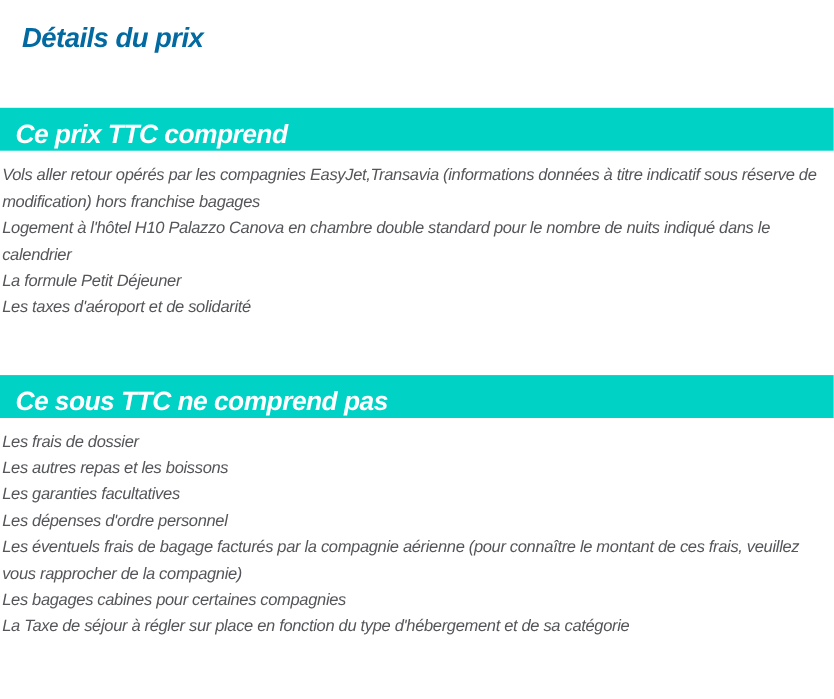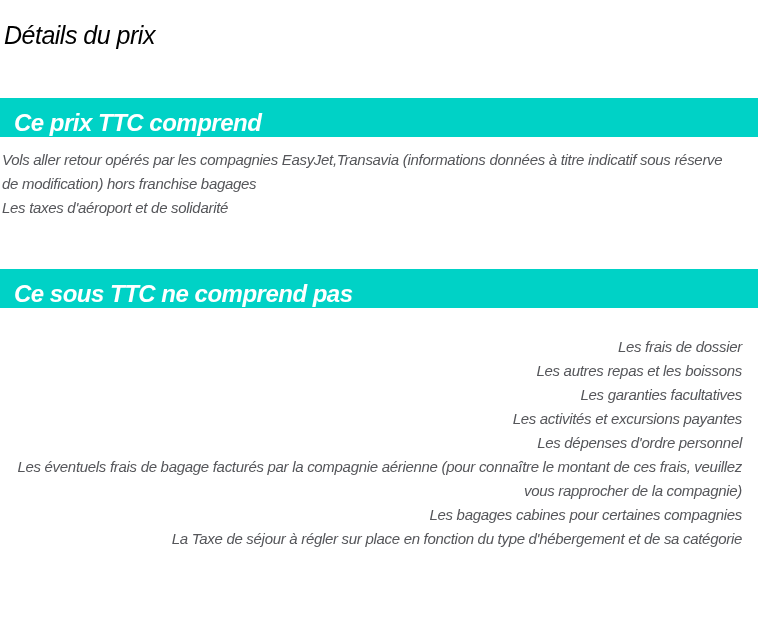--- a/index.html
+++ b/index.html
@@ -8,27 +8,27 @@
     background: #ffffff;
     font-family: "Liberation Sans", sans-serif;
   }
   body {
     width: 758px;
     height: 635px;
     overflow: hidden;
     position: relative;
   }
   .page-title {
-    margin: 18px 0 0 4px;
+    margin: 18px 0 0 20px;
     font-size: 25px;
     line-height: 34px;
-    font-weight: normal;
+    font-weight: bold;
     font-style: italic;
     letter-spacing: -0.5px;
-    color: #000000;
+    color: #0369a1;
   }
   .section-header {
     margin-top: 46px;
     height: 39px;
     width: 758px;
     background: #00D2C6;
     display: flex;
     align-items: flex-end;
   }
   .section-header + .items {
@@ -38,59 +38,59 @@
     color: #ffffff;
     font-size: 24px;
     font-weight: bold;
     font-style: italic;
     letter-spacing: -0.5px;
     padding-left: 14px;
     white-space: nowrap;
   }
   .items {
     padding-left: 2px;
-    padding-right: 16px;
+    padding-right: 4px;
   }
   .price-item {
     font-style: italic;
     font-size: 15px;
     line-height: 24px;
     letter-spacing: -0.3px;
     color: #55565A;
   }
   #section-excluded .section-header {
     margin-top: 49px;
   }
   #section-excluded .items {
-    margin-top: 27px;
-    text-align: right;
+    margin-top: 10px;
   }
 </style>
 </head>
 <body>
 
 <h1 class="page-title">Détails du prix</h1>
 
 <section id="section-included">
   <div class="section-header">
     <span class="section-heading">Ce prix TTC comprend</span>
   </div>
   <div class="items">
       <div class="price-item">Vols aller retour opérés par les compagnies EasyJet,Transavia (informations données à titre indicatif sous réserve de modification) hors franchise bagages</div>
+      <div class="price-item">Logement à l'hôtel H10 Palazzo Canova en chambre double standard pour le nombre de nuits indiqué dans le calendrier</div>
+      <div class="price-item">La formule Petit Déjeuner</div>
       <div class="price-item">Les taxes d'aéroport et de solidarité</div>
     </div>
 </section>
 
 <section id="section-excluded">
   <div class="section-header">
     <span class="section-heading">Ce sous TTC ne comprend pas</span>
   </div>
   <div class="items">
       <div class="price-item">Les frais de dossier</div>
       <div class="price-item">Les autres repas et les boissons</div>
       <div class="price-item">Les garanties facultatives</div>
-      <div class="price-item">Les activités et excursions payantes</div>
       <div class="price-item">Les dépenses d'ordre personnel</div>
       <div class="price-item">Les éventuels frais de bagage facturés par la compagnie aérienne (pour connaître le montant de ces frais, veuillez vous rapprocher de la compagnie)</div>
       <div class="price-item">Les bagages cabines pour certaines compagnies</div>
       <div class="price-item">La Taxe de séjour à régler sur place en fonction du type d'hébergement et de sa catégorie</div>
     </div>
 </section>
 
 </body></html>

